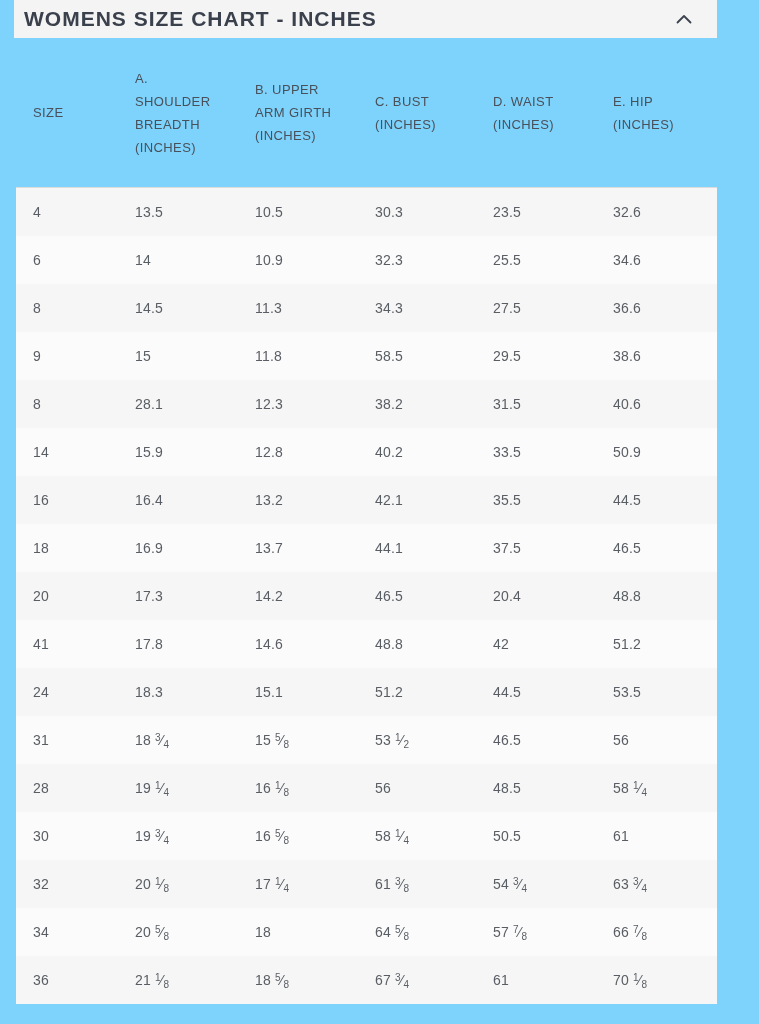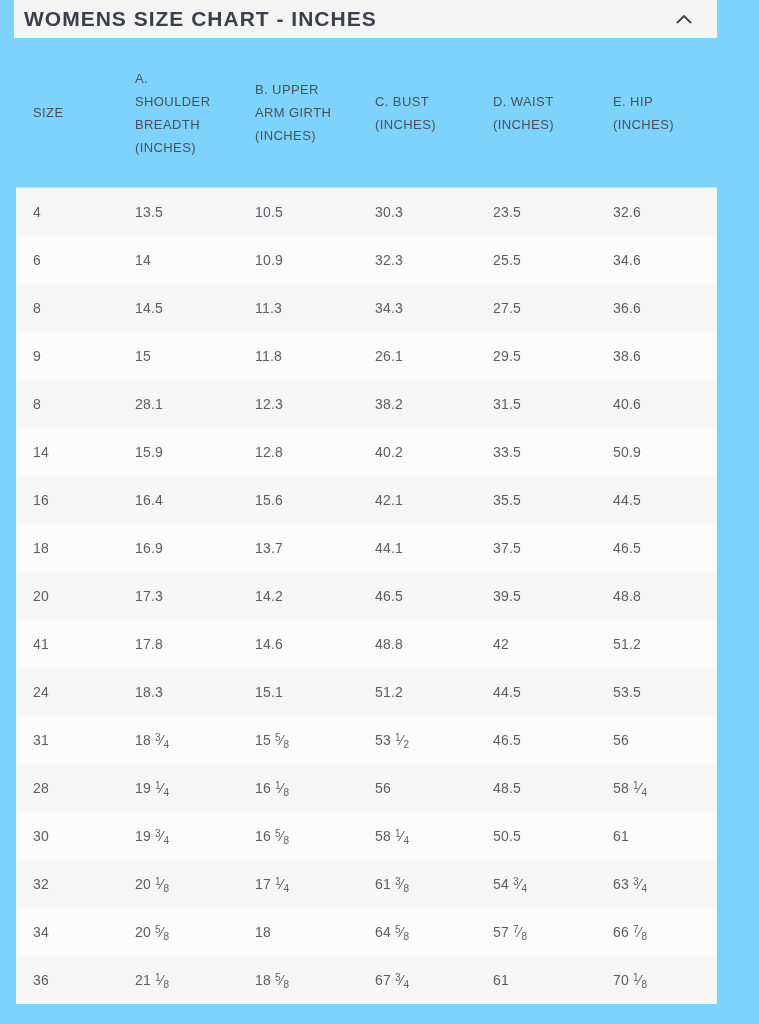--- a/index.html
+++ b/index.html
@@ -148,21 +148,21 @@
             <td>14.5</td>
             <td>11.3</td>
             <td>34.3</td>
             <td>27.5</td>
             <td>36.6</td>
           </tr>
           <tr class="even">
             <td>9</td>
             <td>15</td>
             <td>11.8</td>
-            <td>26.1</td>
+            <td>58.5</td>
             <td>29.5</td>
             <td>38.6</td>
           </tr>
           <tr class="odd">
             <td>8</td>
             <td>28.1</td>
             <td>12.3</td>
             <td>38.2</td>
             <td>31.5</td>
             <td>40.6</td>
@@ -171,39 +171,39 @@
             <td>14</td>
             <td>15.9</td>
             <td>12.8</td>
             <td>40.2</td>
             <td>33.5</td>
             <td>50.9</td>
           </tr>
           <tr class="odd">
             <td>16</td>
             <td>16.4</td>
-            <td>15.6</td>
+            <td>13.2</td>
             <td>42.1</td>
             <td>35.5</td>
             <td>44.5</td>
           </tr>
           <tr class="even">
             <td>18</td>
             <td>16.9</td>
             <td>13.7</td>
             <td>44.1</td>
             <td>37.5</td>
             <td>46.5</td>
           </tr>
           <tr class="odd">
             <td>20</td>
             <td>17.3</td>
             <td>14.2</td>
             <td>46.5</td>
-            <td>39.5</td>
+            <td>20.4</td>
             <td>48.8</td>
           </tr>
           <tr class="even">
             <td>41</td>
             <td>17.8</td>
             <td>14.6</td>
             <td>48.8</td>
             <td>42</td>
             <td>51.2</td>
           </tr>

